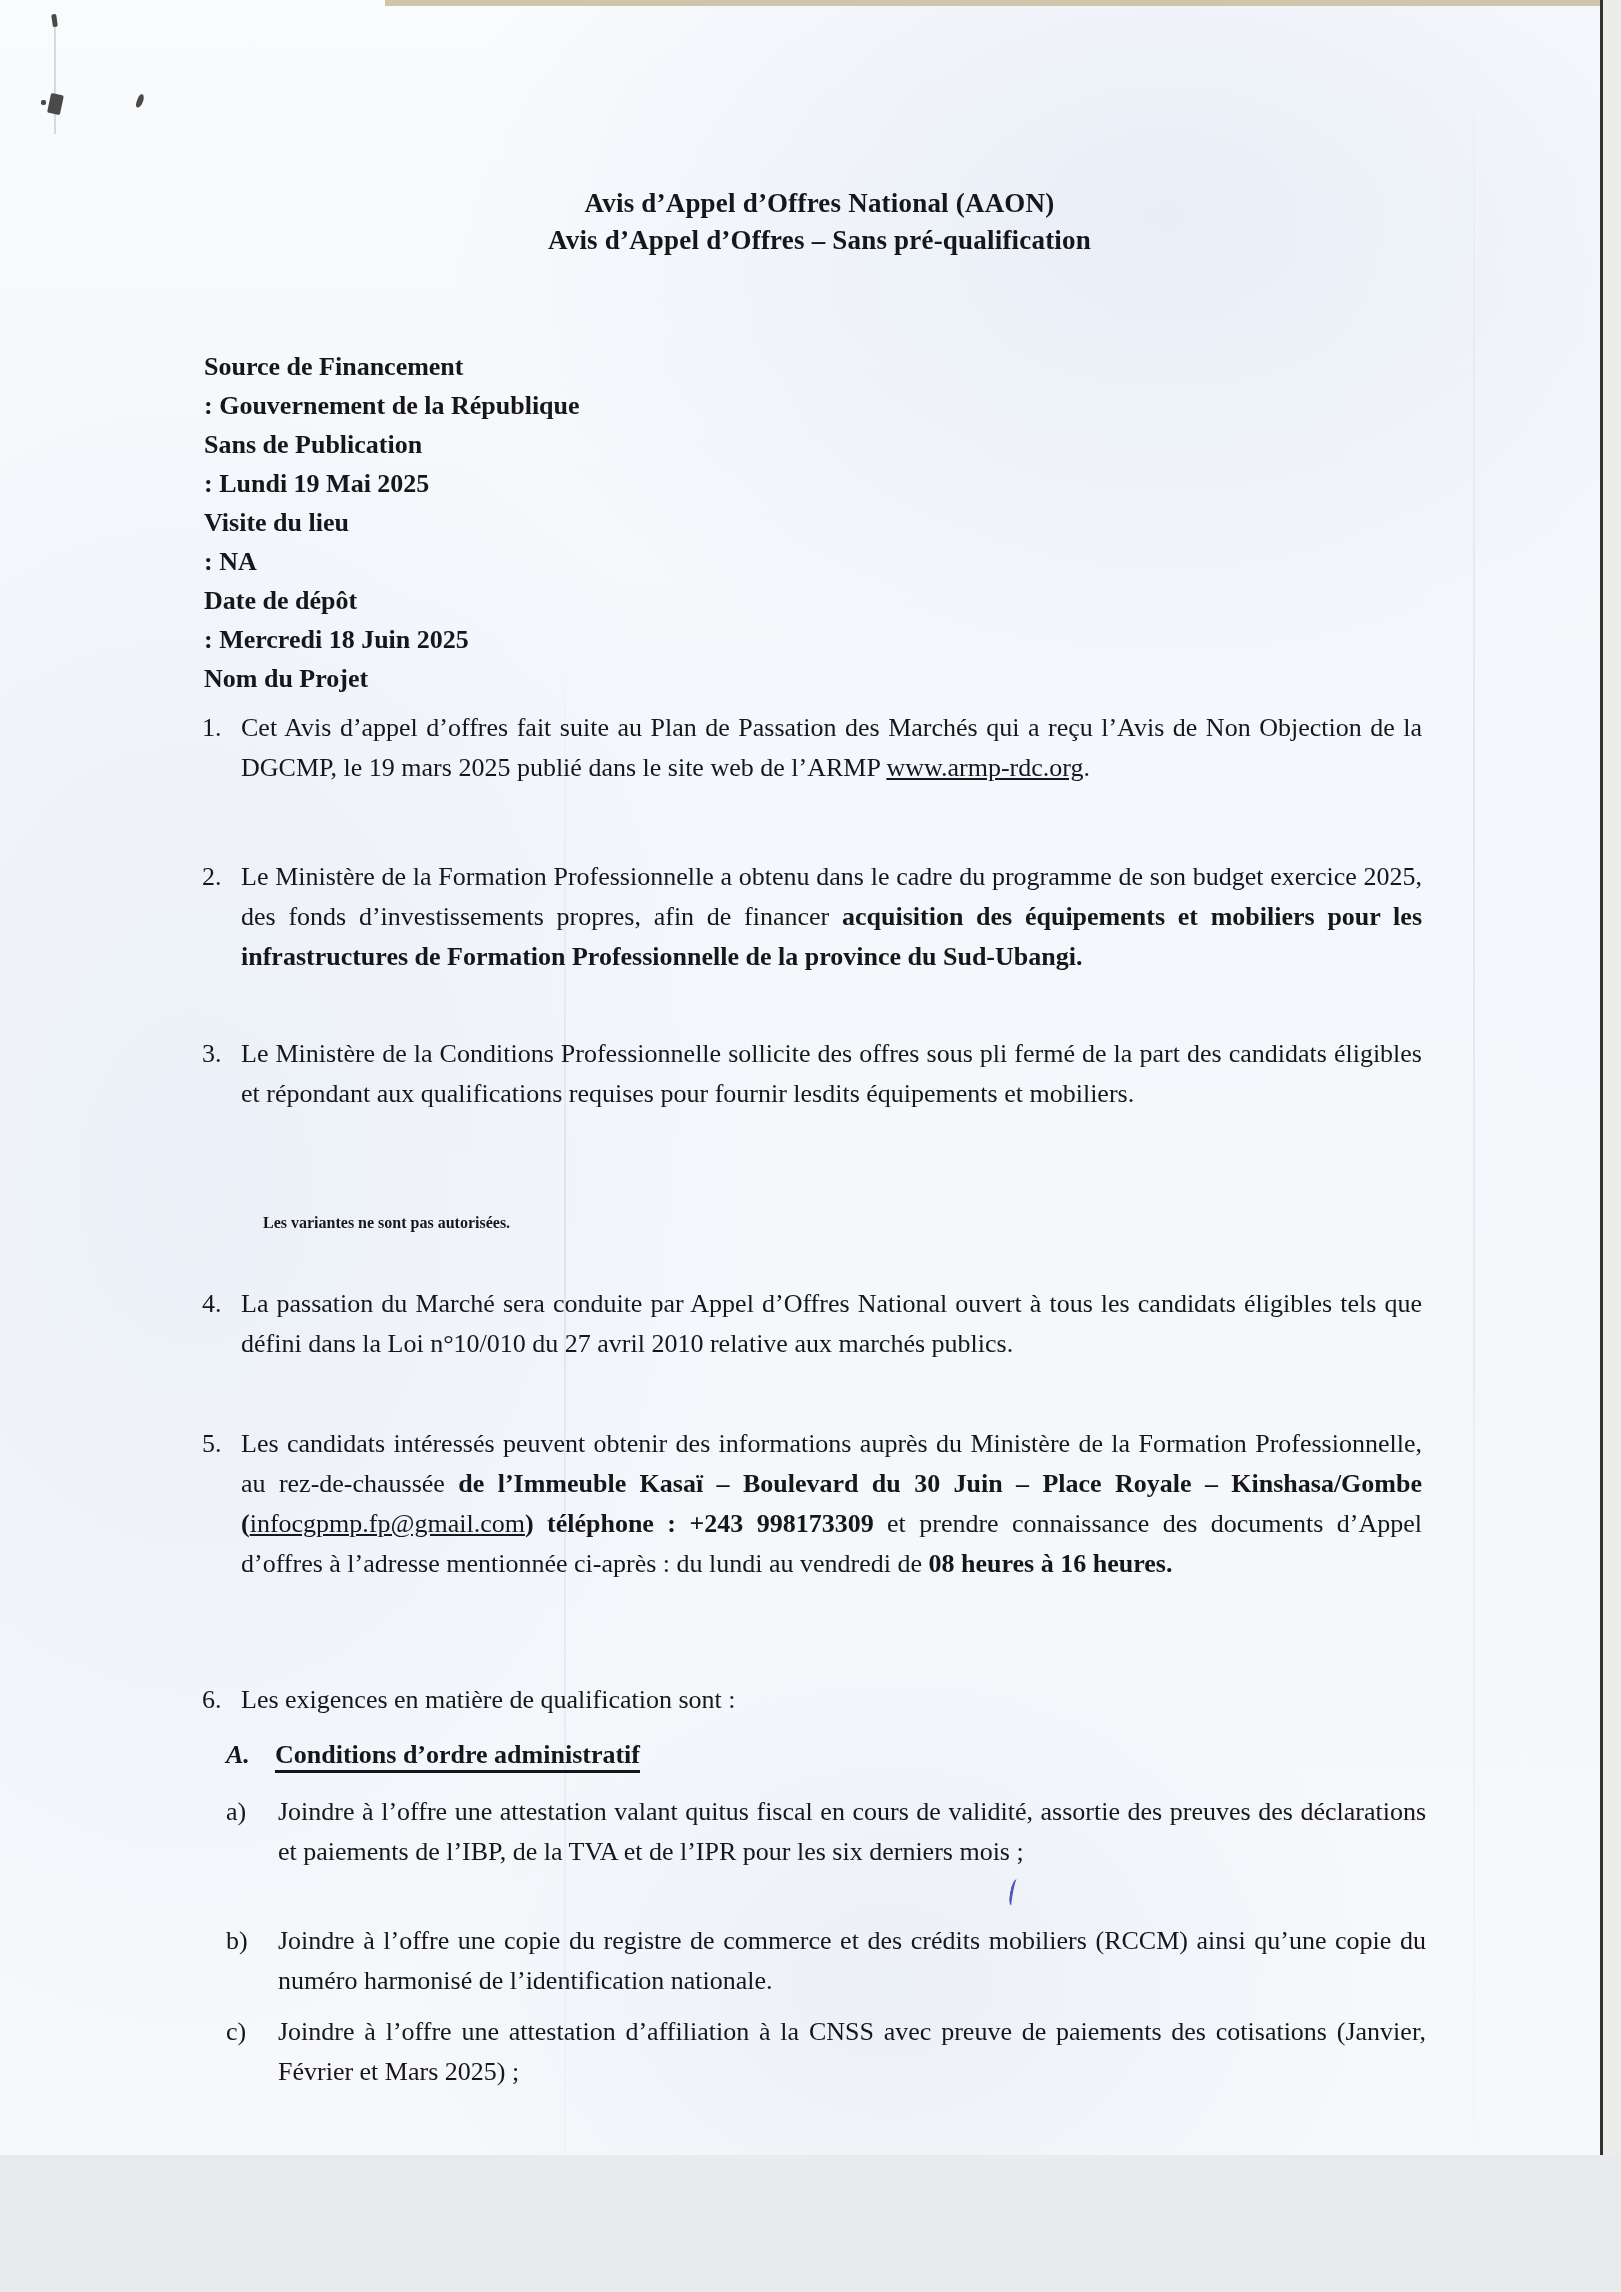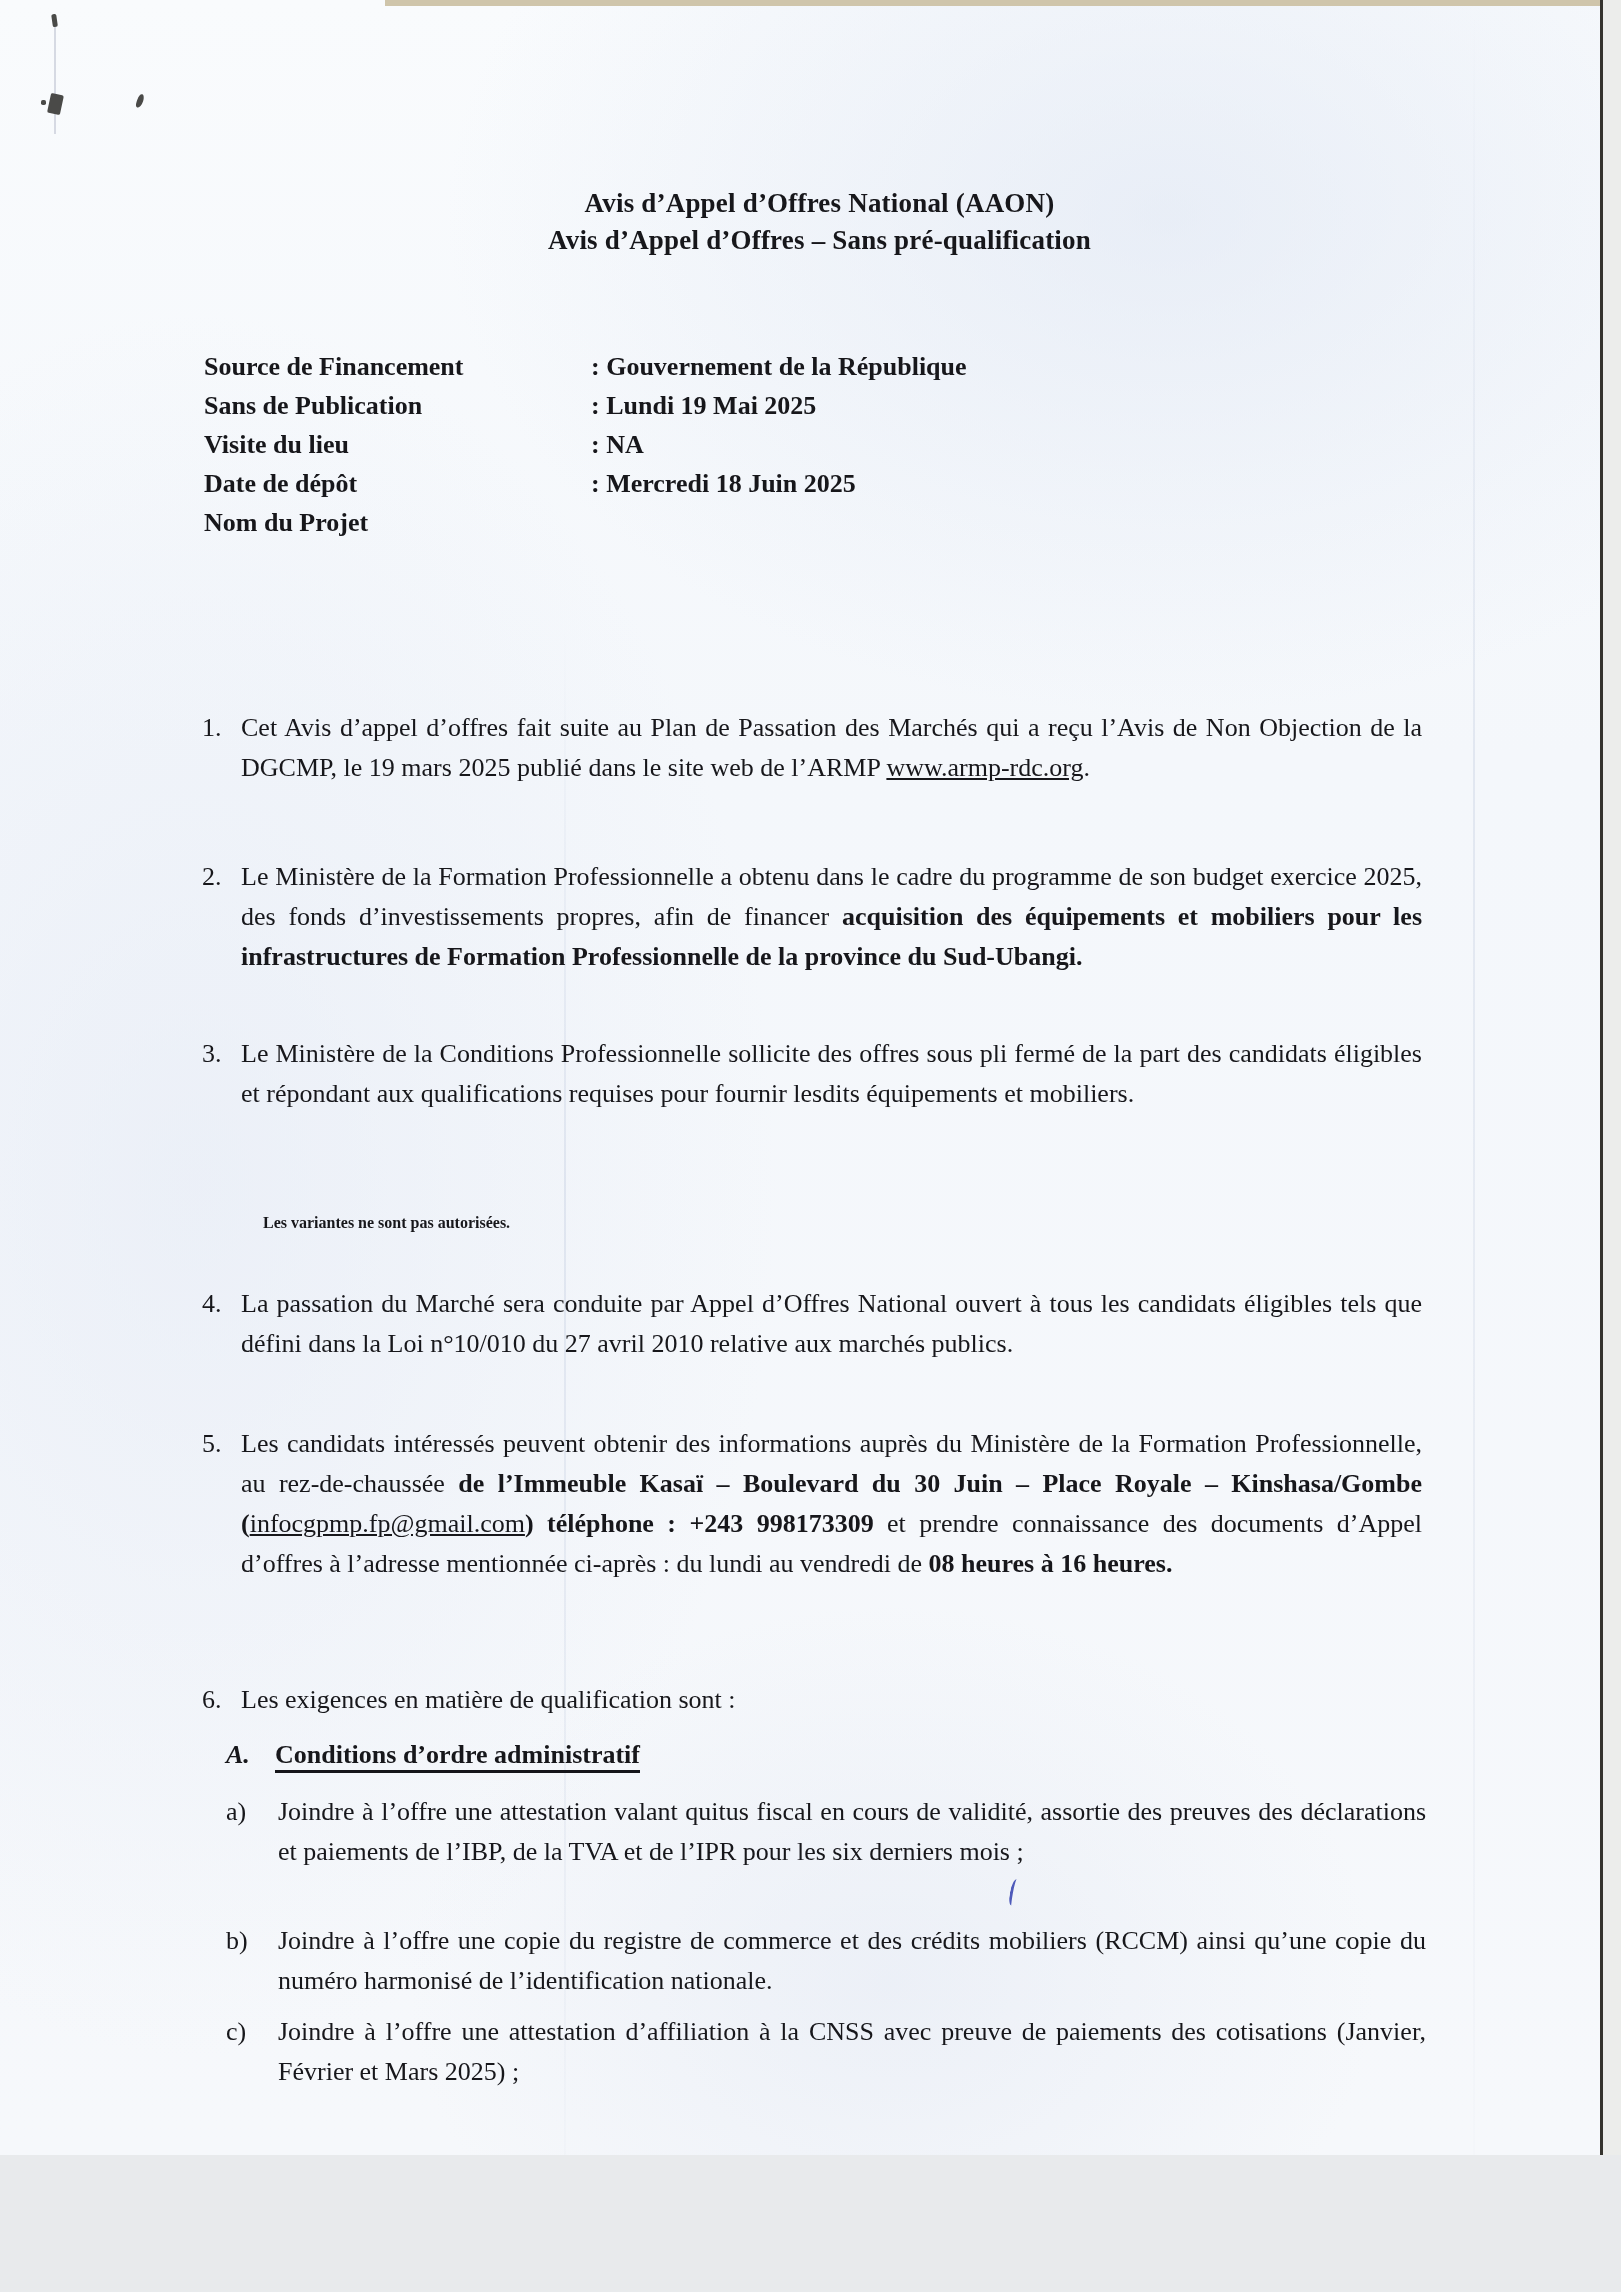--- a/index.html
+++ b/index.html
@@ -32,21 +32,21 @@
   .speck2{left:41px;top:100px;width:5.4px;height:4.5px;}
   .speck3{left:137px;top:94px;width:6.3px;height:14.3px;border-radius:50% 50% 60% 40%;transform:rotate(18deg);}
   .speck4{left:52px;top:14.3px;width:5.4px;height:12.5px;transform:rotate(-8deg);}
   .ink-tick{position:absolute;left:1010px;top:1879px;width:5.4px;height:27px;
     border-left:3.6px solid #3340b0;border-radius:60% 40% 50% 50%;transform:rotate(10deg);opacity:.85;}
   .signature-svg{position:absolute;left:-3.6px;top:2167px;}
   
   .title-block{position:absolute;left:0;top:185px;width:1639px;text-align:center;
     font-weight:bold;font-size:27px;line-height:37px;letter-spacing:0.2px;}
   .info-table{position:absolute;left:204px;top:347px;font-weight:bold;font-size:26px;line-height:39px;}
-  .info-row{display:flex;align-items:flex-start;}
+  .info-row{display:flex;align-items:flex-start;flex-direction:column;}
   .info-label{width:387px;flex:none;}
   .info-value{width:743px;text-indent:-16px;padding-left:16px;}
   .item{position:absolute;left:202px;width:1220px;font-size:26px;line-height:40px;}
   .item .num{position:absolute;left:0;top:0;}
   .item .body{margin-left:39px;text-align:justify;text-align-last:left;}
   .sub{position:absolute;left:226px;width:1200px;font-size:26px;line-height:40px;}
   .sub .num{position:absolute;left:0;top:0;}
   .sub .body{margin-left:52px;text-align:justify;text-align-last:left;}
   .note-line{position:absolute;left:263px;top:1214px;font-size:16px;font-weight:bold;}
   .section-head{position:absolute;left:226px;top:1740px;font-size:26px;font-weight:bold;}

